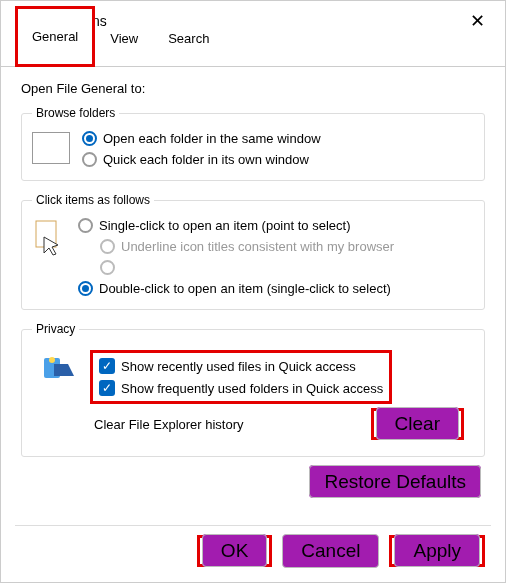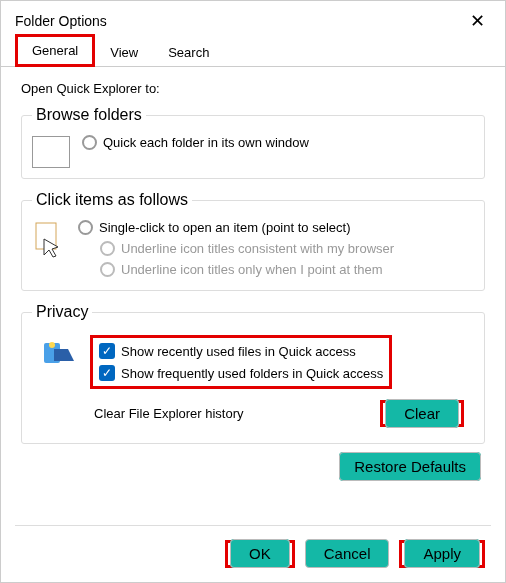--- a/index.html
+++ b/index.html
@@ -37,21 +37,21 @@
       padding: 2px 8px;
     }
     .tabs {
       display: flex;
       padding-left: 14px;
       border-bottom: 1px solid #ccc;
       height: 30px;
       align-items: flex-end;
     }
     .tab {
-      padding: 6px 14px;
+      padding: 20px 14px;
       font-size: 13px;
       cursor: pointer;
       border: 1px solid transparent;
       position: relative;
       bottom: -1px;
     }
     .tab.active {
       border: 1px solid #ccc;
       border-bottom: 1px solid #fff;
       background: #fff;
@@ -85,21 +85,21 @@
       color: #666;
     }
     fieldset {
       border: 1px solid #ddd;
       border-radius: 3px;
       margin: 6px 0 12px 0;
       padding: 8px 10px 10px 10px;
       font-size: 13px;
     }
     legend {
-      font-size: 16px;
+      font-size: 12px;
       padding: 0 4px;
     }
     .fieldset-inner {
       display: flex;
       align-items: flex-start;
       gap: 12px;
     }
     .icon-box {
       width: 38px;
       height: 32px;
@@ -192,30 +192,30 @@
     }
     .privacy-redbox {
       display: inline-block;
       border: 3px solid #e30000;
       padding: 2px;
     }
     .clear-row {
       display: flex;
       align-items: center;
       justify-content: space-between;
-      margin-top: 11px;
+      margin-top: 4px;
       padding-left: 4px;
       font-size: 13px;
     }
     .btn {
       border: 1px solid #bbb;
       border-radius: 4px;
-      background: #14b8a6;
+      background: #a21caf;
       padding: 5px 18px;
-      font-size: 15px;
+      font-size: 19px;
       cursor: pointer;
       text-align: center;
       min-width: 70px;
     }
     .btn-wrap-red {
       border: 3px solid #e30000;
       display: inline-block;
       padding: 2px;
     }
     .restore-row {
@@ -256,28 +256,32 @@
       <span>View</span>
     </div>
     <div class="tab">
       <span>Search</span>
     </div>
   </div>
 
   <div class="content">
 
     <div class="row">
-      <span>Open Quick Explorer to:</span>
+      <span>Open File General to:</span>
     </div>
 
     <fieldset>
       <legend>Browse folders</legend>
       <div class="fieldset-inner">
         <div class="icon-box"></div>
         <div class="radios">
+          <div class="radio-row">
+            <span class="radio-dot selected"></span>
+            <span>Open each folder in the same window</span>
+          </div>
           <div class="radio-row">
             <span class="radio-dot"></span>
             <span>Quick each folder in its own window</span>
           </div>
         </div>
       </div>
     </fieldset>
 
     <fieldset>
       <legend>Click items as follows</legend>
@@ -292,21 +296,24 @@
           <div class="radio-row">
             <span class="radio-dot"></span>
             <span>Single-click to open an item (point to select)</span>
           </div>
           <div class="radio-row indent">
             <span class="radio-dot disabled"></span>
             <span class="disabled-text">Underline icon titles consistent with my browser</span>
           </div>
           <div class="radio-row indent">
             <span class="radio-dot disabled"></span>
-            <span class="disabled-text">Underline icon titles only when I point at them</span>
+          </div>
+          <div class="radio-row">
+            <span class="radio-dot selected"></span>
+            <span>Double-click to open an item (single-click to select)</span>
           </div>
         </div>
       </div>
     </fieldset>
 
     <fieldset class="privacy-section">
       <legend>Privacy</legend>
       <div class="privacy-inner">
         <div class="privacy-icon">
           <svg width="36" height="32" viewBox="0 0 36 32">

